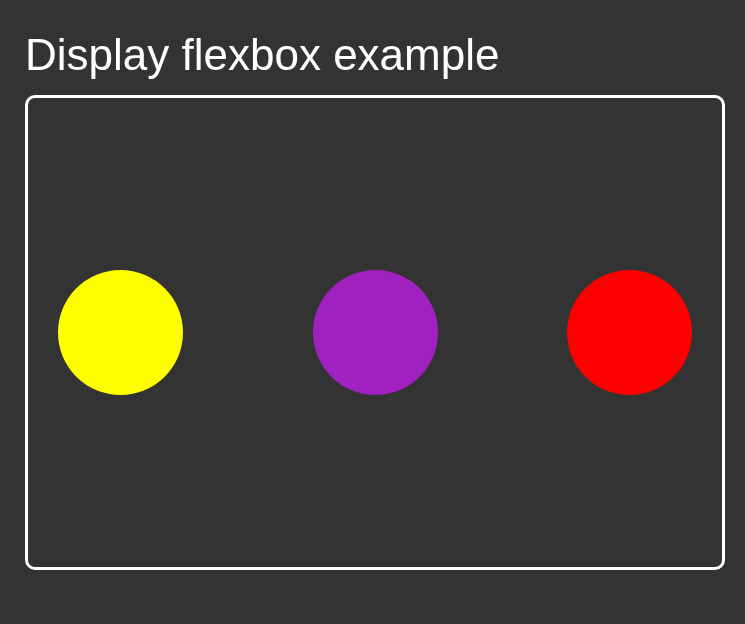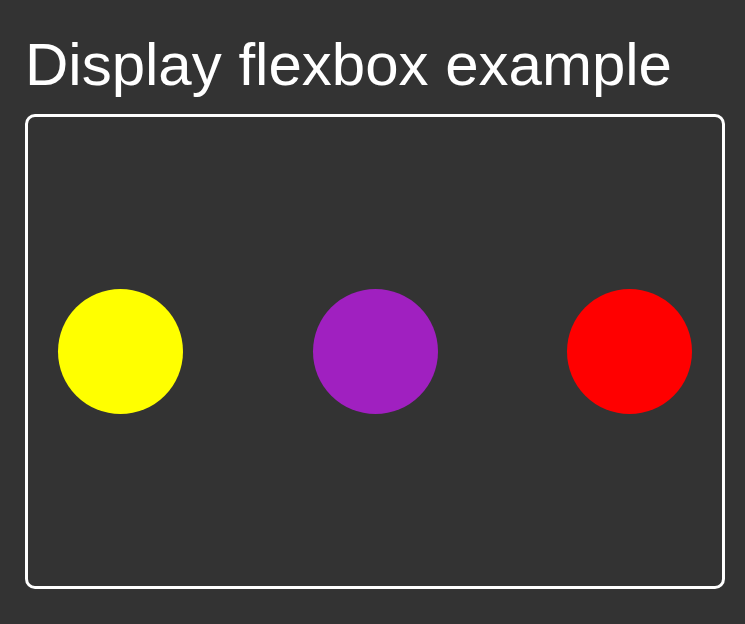--- a/index.html
+++ b/index.html
@@ -9,21 +9,21 @@
     }
     body {
       width: 745px;
       height: 624px;
       background-color: #333333;
       font-family: Arial, Helvetica, sans-serif;
       padding: 20px 20px 20px 25px;
     }
     .title {
       color: #ffffff;
-      font-size: 60px;
+      font-size: 44px;
       font-weight: normal;
       margin-bottom: 15px;
       margin-top: 10px;
     }
     .flex-container {
       border: 3px solid #ffffff;
       border-radius: 10px;
       height: 475px;
       display: flex;
       justify-content: space-between;

